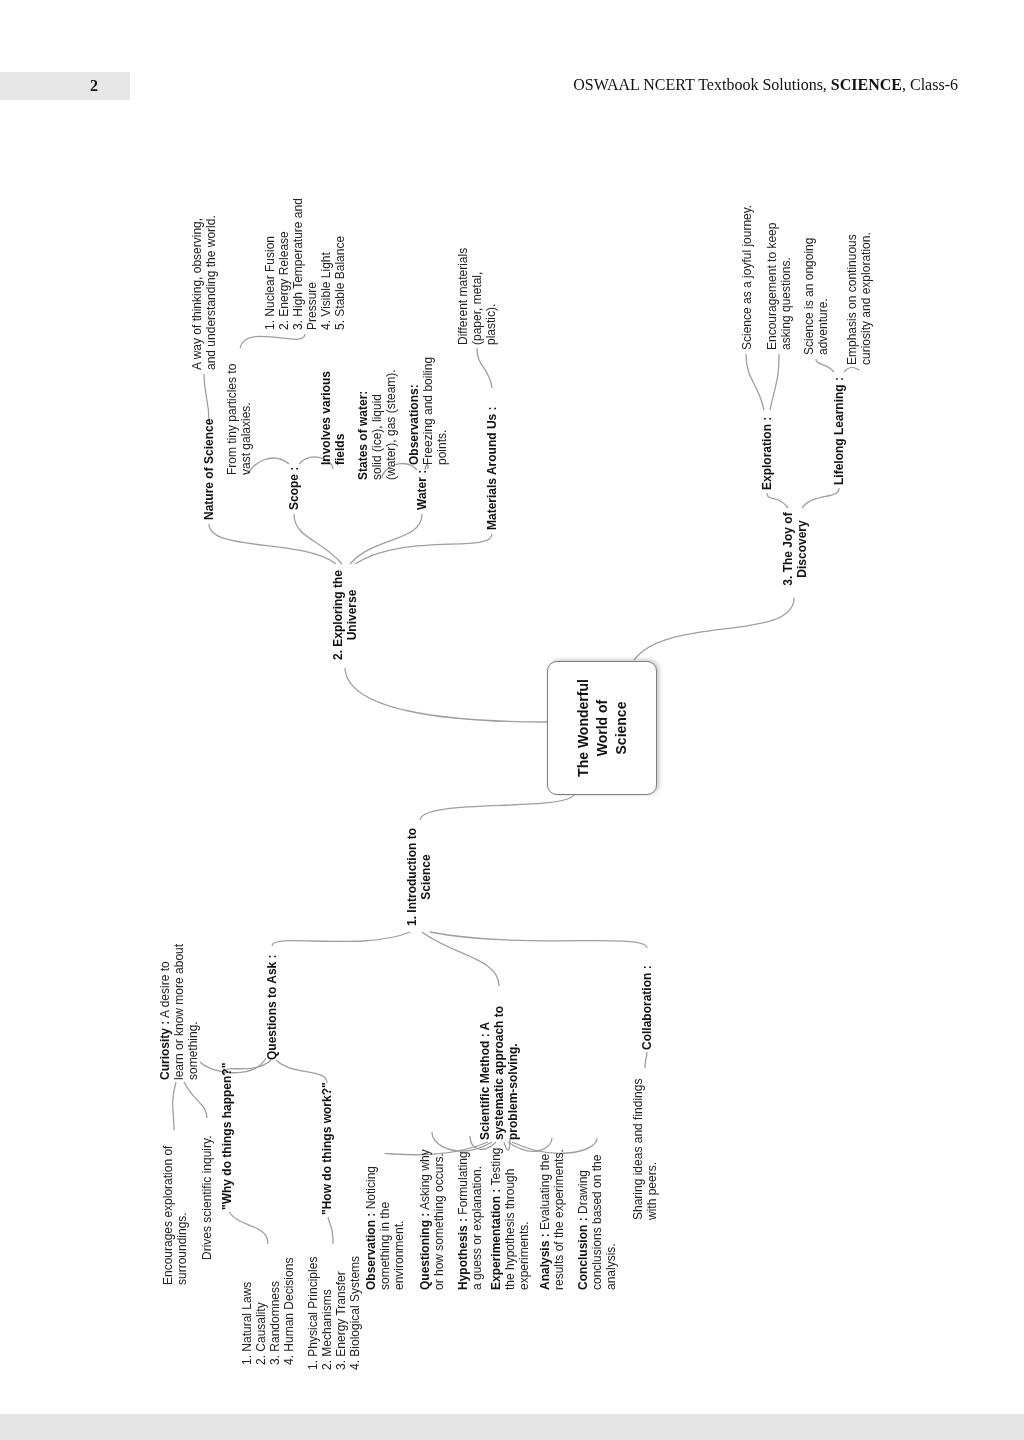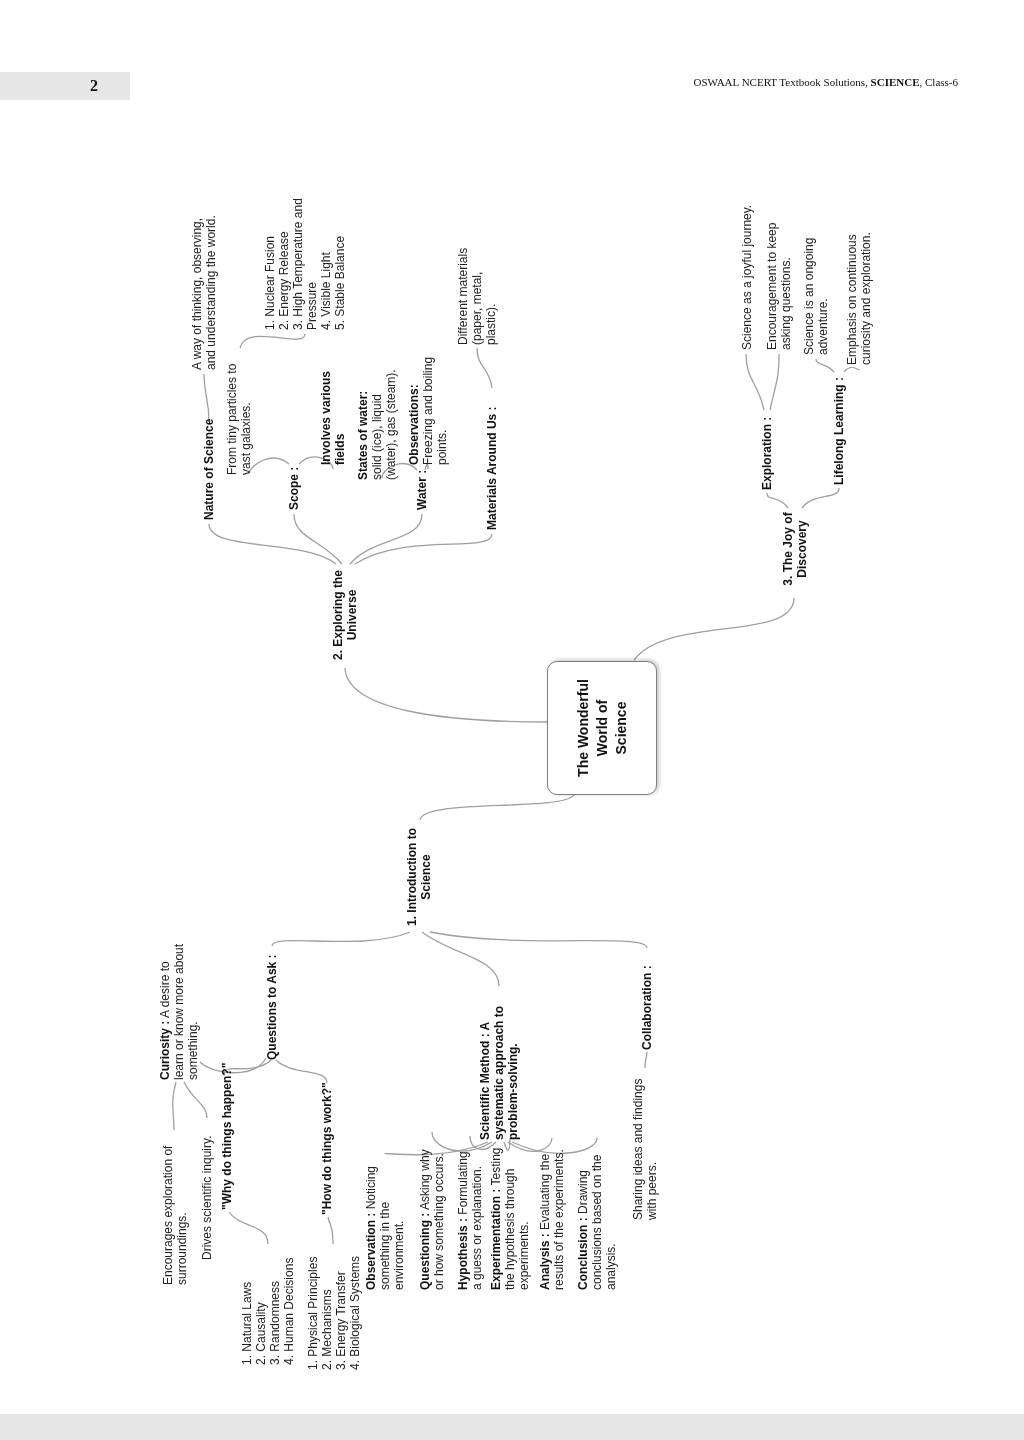--- a/index.html
+++ b/index.html
@@ -9,21 +9,21 @@
   }
   
   .pagenum-band{
     position:absolute;left:0;top:72px;width:130px;height:28px;
     background:#e7e7e7;display:flex;align-items:center;justify-content:flex-end;
     padding-right:32px;box-sizing:border-box;
   }
   .pagenum{font-family:"Liberation Serif",serif;font-weight:bold;font-size:16px;color:#111;}
   .header-title{
     position:absolute;top:76px;right:66px;font-family:"Liberation Serif",serif;
-    font-size:11px;color:#111;white-space:nowrap;
+    font-size:16px;color:#111;white-space:nowrap;
   }
   .header-title .bd{font-weight:bold;}
   
   .footer-band{position:absolute;left:0;bottom:0;width:100%;height:26px;background:#e6e6e6;}
   
   .stage{
     position:absolute;left:-138px;top:370px;width:1300px;height:780px;
     transform:rotate(-90deg);transform-origin:center center;
   }
   .links{position:absolute;left:0;top:0;}

